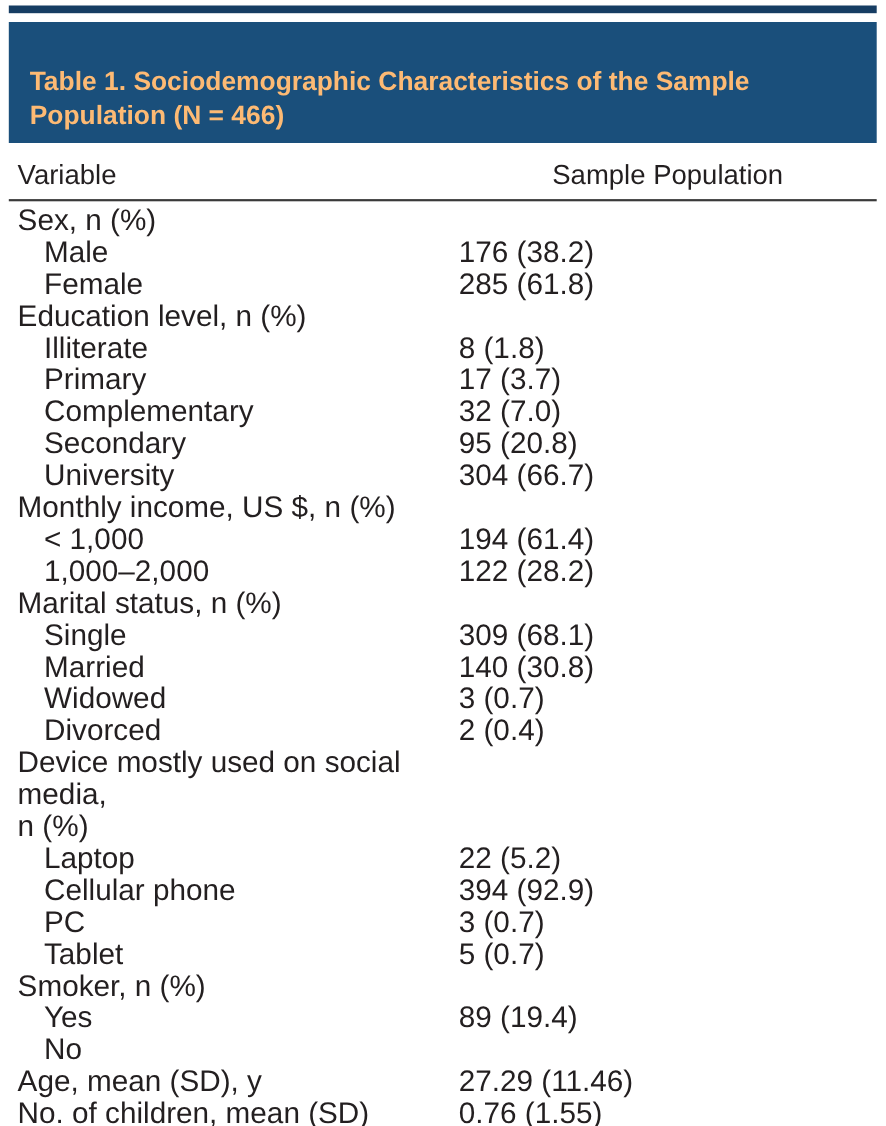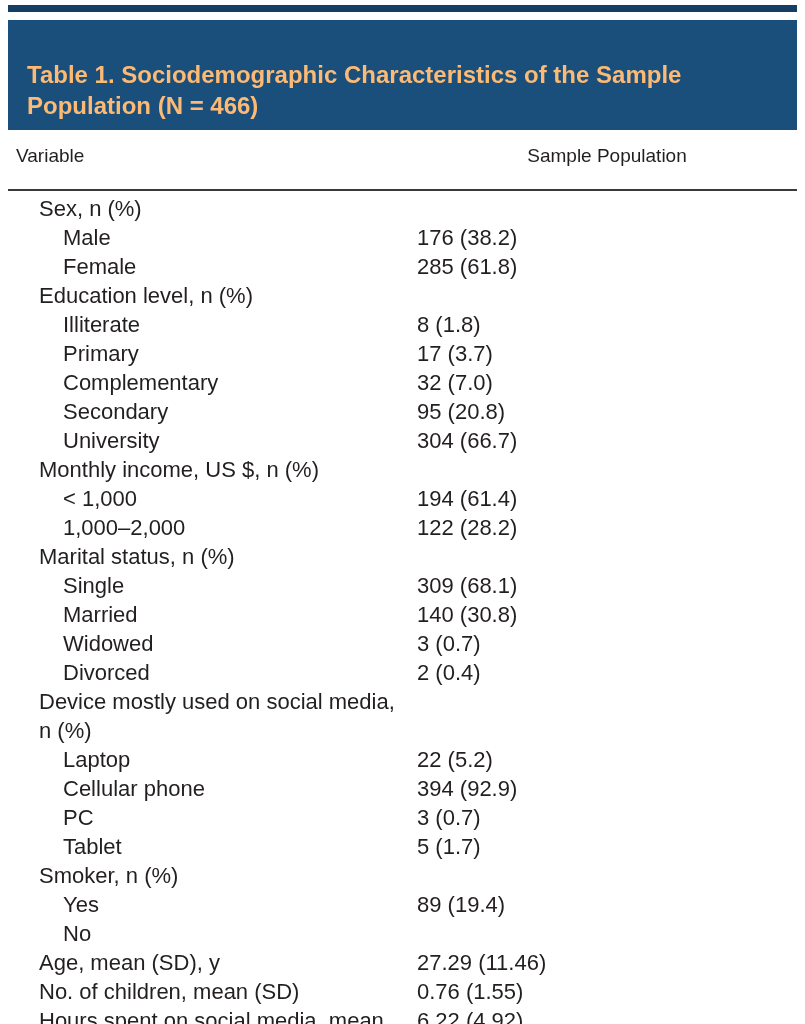--- a/index.html
+++ b/index.html
@@ -28,32 +28,31 @@
     color: #fdba74;
     font-weight: bold;
     font-size: 24px;
     line-height: 31px;
     padding: 8px 19px 9px 19px;
     white-space: pre-line;
   }
   .colhead {
     display: flex;
     align-items: flex-end;
-    padding: 15px 0 22px 0;
-    font-size: 19px;
+    padding: 15px 0 7px 0;
+    font-size: 25px;
     border-bottom: 2px solid var(--rule);
   }
   .colhead .label-col { flex: 1; padding-left: 8px; }
   .colhead .value-col { width: 380px; text-align: center; }
   .rows { padding-top: 3px; }
   .row {
     display: flex;
-    font-size: 22px;
+    font-size: 27px;
     line-height: 29px;
-    margin-left: 23px;
   }
   .row .label { flex: 1; padding-left: 8px; white-space: pre-line; }
   .row.indent .label { padding-left: 32px; }
   .row .value { width: 380px; text-align: left; }
 </style>
 </head>
 <body>
 
 <div class="figure">
   <div class="top-rule"></div>
@@ -149,21 +148,21 @@
       <div class="row indent">
         <div class="label">Cellular phone</div>
         <div class="value">394 (92.9)</div>
       </div>
       <div class="row indent">
         <div class="label">PC</div>
         <div class="value">3 (0.7)</div>
       </div>
       <div class="row indent">
         <div class="label">Tablet</div>
-        <div class="value">5 (1.7)</div>
+        <div class="value">5 (0.7)</div>
       </div>
       <div class="row">
         <div class="label">Smoker, n (%)</div>
         <div class="value"></div>
       </div>
       <div class="row indent">
         <div class="label">Yes</div>
         <div class="value">89 (19.4)</div>
       </div>
       <div class="row indent">

